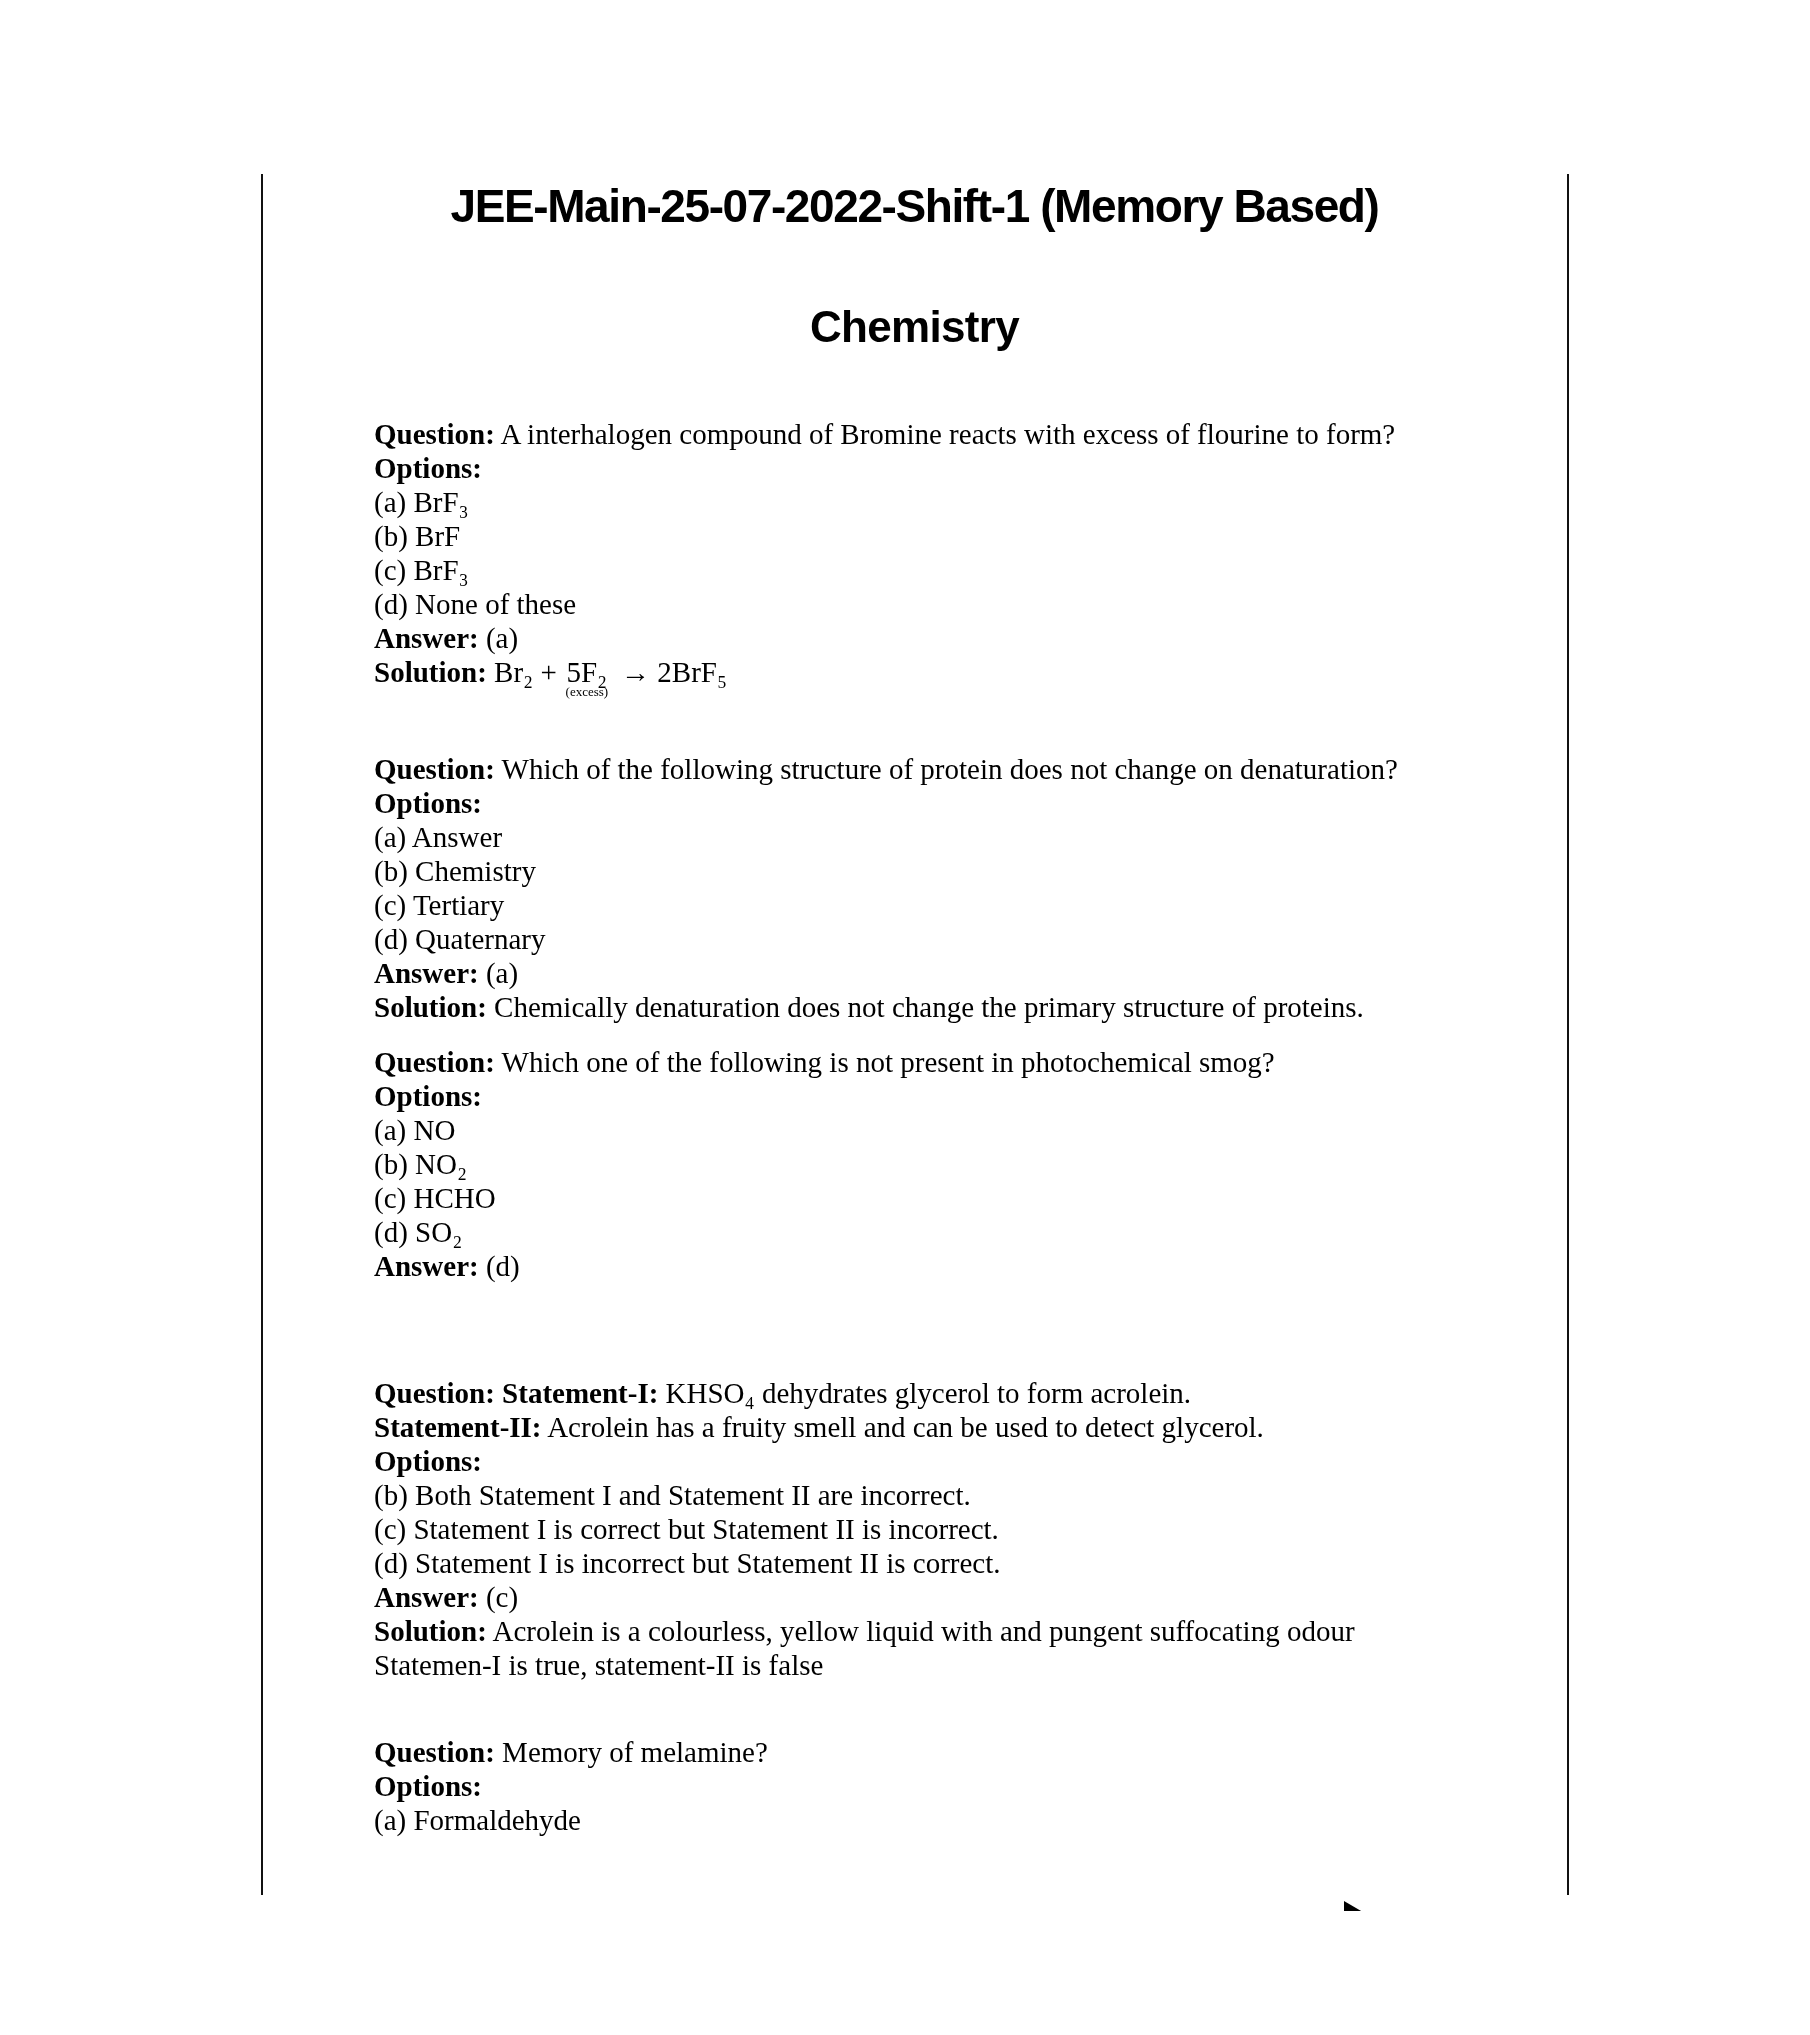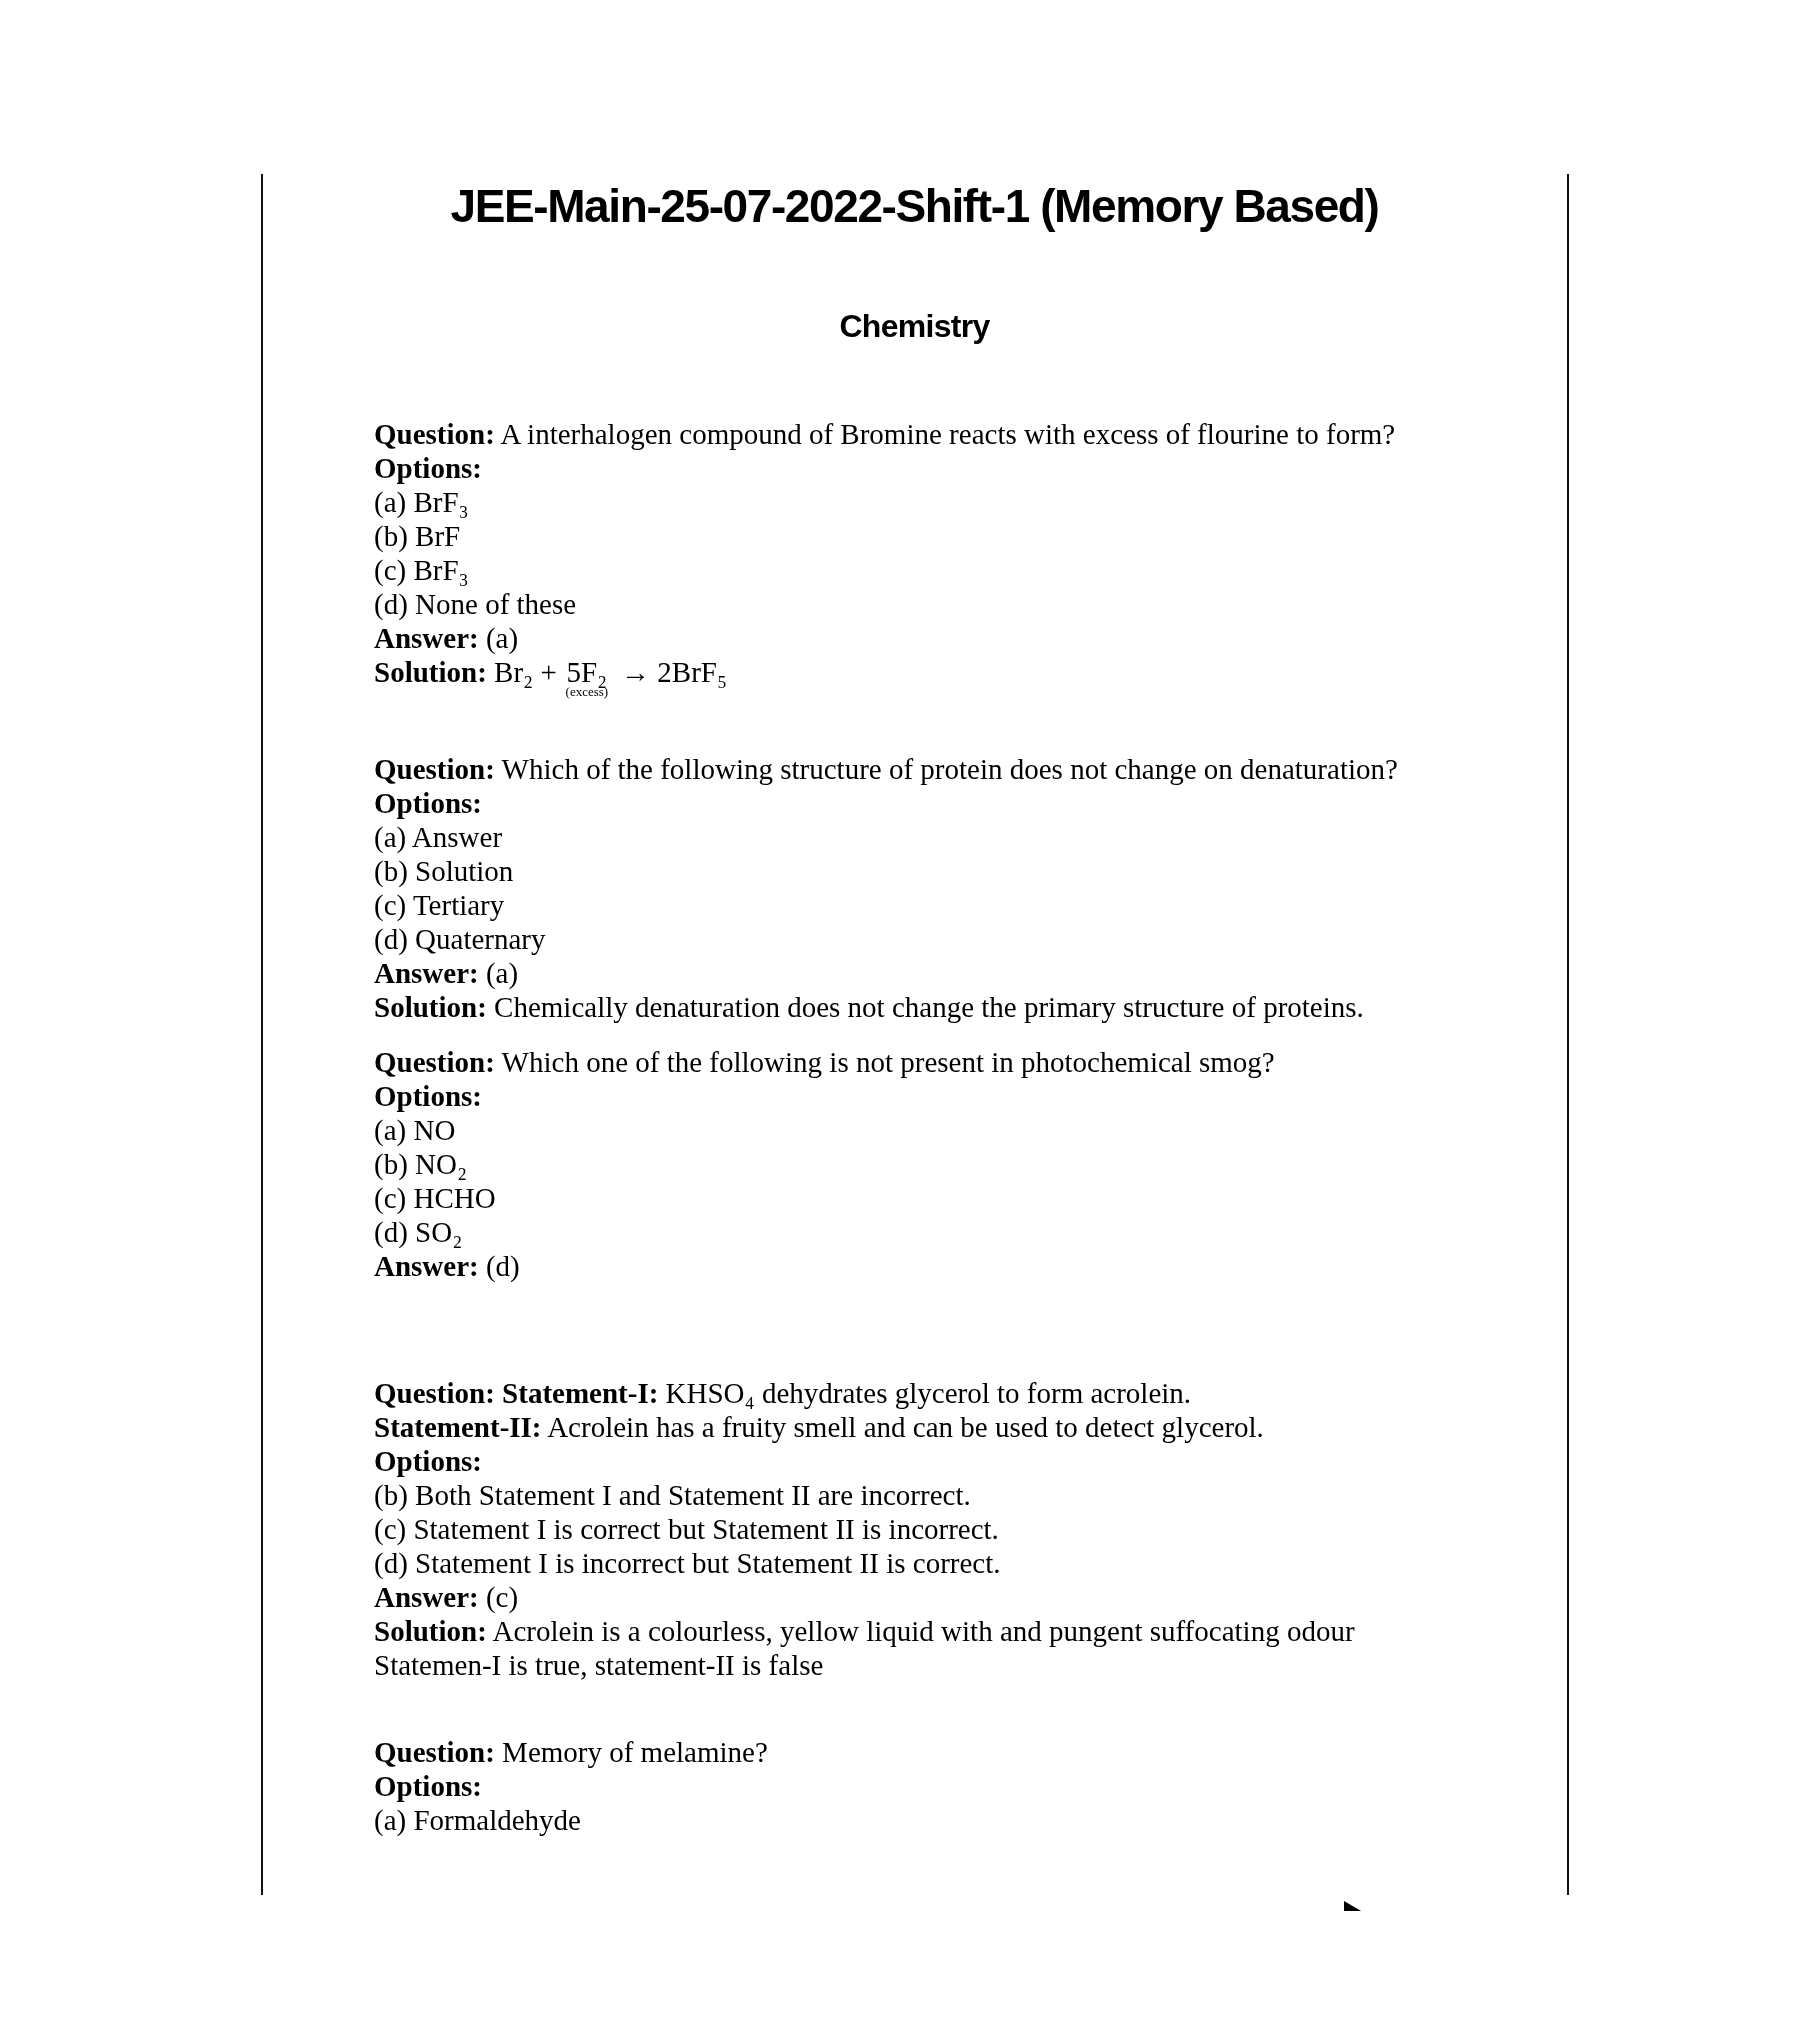--- a/index.html
+++ b/index.html
@@ -39,21 +39,21 @@
   }
   .doc-subject {
     position: absolute;
     left: 261px;
     width: 1307px;
     top: 299px;
     margin: 0;
     text-align: center;
     font-family: "Liberation Sans", "DejaVu Sans", sans-serif;
     font-weight: 700;
-    font-size: 32px;
+    font-size: 44px;
     letter-spacing: -0.7px;
     line-height: 55px;
     white-space: nowrap;
   }
 
   .qblock {
     position: absolute;
     left: 374px;
     width: 1193px;
     font-size: 29px;
@@ -108,21 +108,21 @@
     <div class="line">(c) BrF₃</div>
     <div class="line">(d) None of these</div>
     <div class="line"><b class="lbl">Answer:</b> <span>(a)</span></div>
     <div class="line eq"><b class="lbl">Solution:</b> <span>Br₂ +</span><span class="stack"><span>5F₂</span><span class="note">(excess)</span></span><span class="post-gap">→ 2BrF₅</span></div>
   </section>
 
   <section class="qblock" style="top:752px">
     <div class="line"><b class="lbl">Question:</b> <span>Which of the following structure of protein does not change on denaturation?</span></div>
     <div class="line"><b class="lbl">Options:</b></div>
     <div class="line">(a) Answer</div>
-    <div class="line">(b) Solution</div>
+    <div class="line">(b) Chemistry</div>
     <div class="line">(c) Tertiary</div>
     <div class="line">(d) Quaternary</div>
     <div class="line"><b class="lbl">Answer:</b> <span>(a)</span></div>
     <div class="line"><b class="lbl">Solution:</b> <span>Chemically denaturation does not change the primary structure of proteins.</span></div>
   </section>
 
   <section class="qblock" style="top:1045px">
     <div class="line"><b class="lbl">Question:</b> <span>Which one of the following is not present in photochemical smog?</span></div>
     <div class="line"><b class="lbl">Options:</b></div>
     <div class="line">(a) NO</div>

